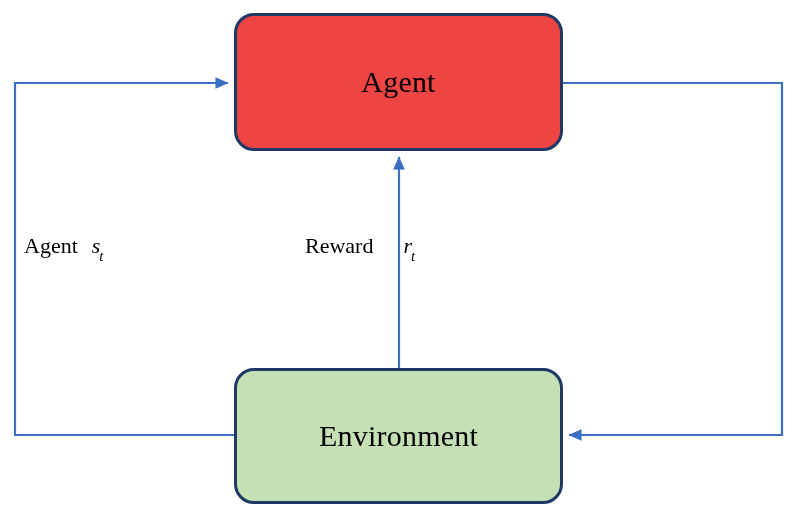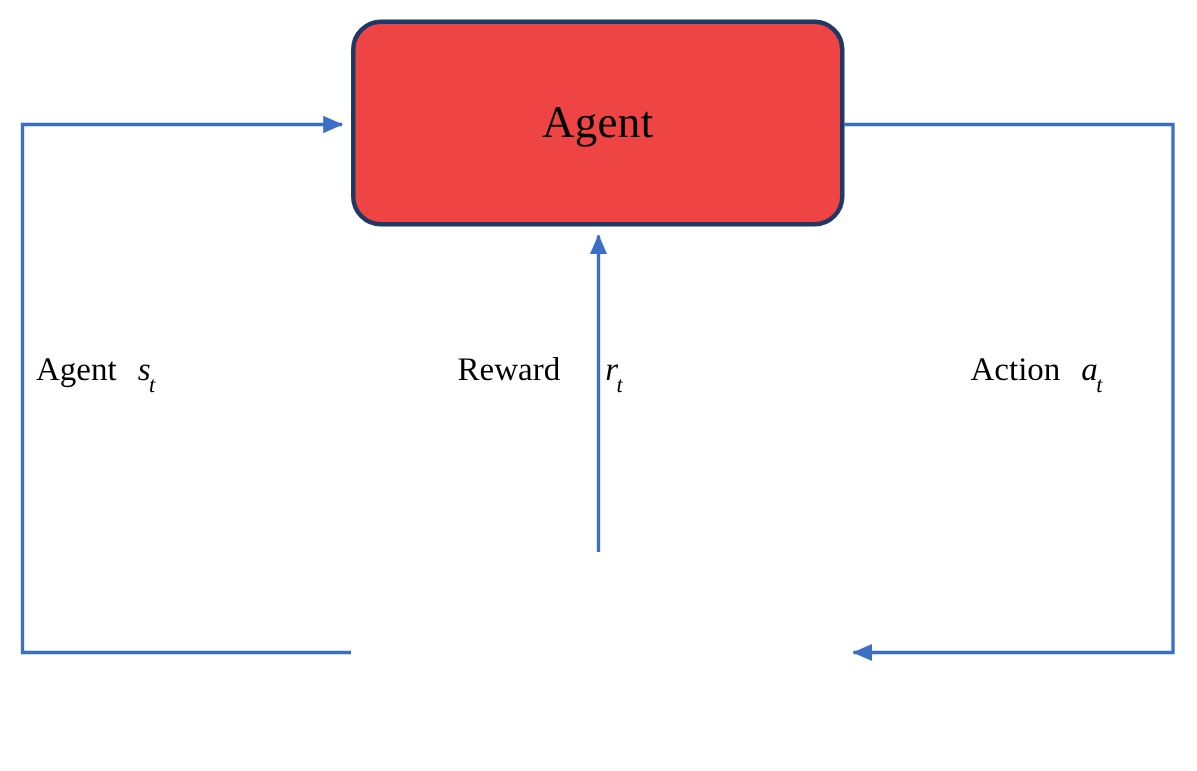--- a/index.html
+++ b/index.html
@@ -105,26 +105,26 @@
 
     <path d="M 399 368 L 399 157" fill="none" stroke="#3B6FC4" stroke-width="2.2" marker-end="url(#arrow-up)"></path>
 
     <path d="M 563 83 L 782 83 L 782 435 L 569 435" fill="none" stroke="#3B6FC4" stroke-width="2.2" marker-end="url(#arrow-left)"></path>
   </svg>
 
   <div class="node" id="node-agent" style="background:#ef4444;">
     <span class="node-label">Agent</span>
   </div>
 
+  <div class="node" id="node-environment" style="background:#C5E0B4;">
+    <span class="node-label">Environment</span>
+  </div>
 
   <div class="edge-label" id="label-state">
     <span>Agent</span><span class="gap"></span><span class="sym">s</span><span class="sub">t</span>
   </div>
 
   <div class="edge-label" id="label-reward">
     <span>Reward</span><span class="gap"></span><span class="sym">r</span><span class="sub">t</span>
   </div>
 
-  <div class="edge-label" id="label-action">
-    <span>Action</span><span class="gap"></span><span class="sym">a</span><span class="sub">t</span>
-  </div>
 
 </div>
 
 </body></html>

